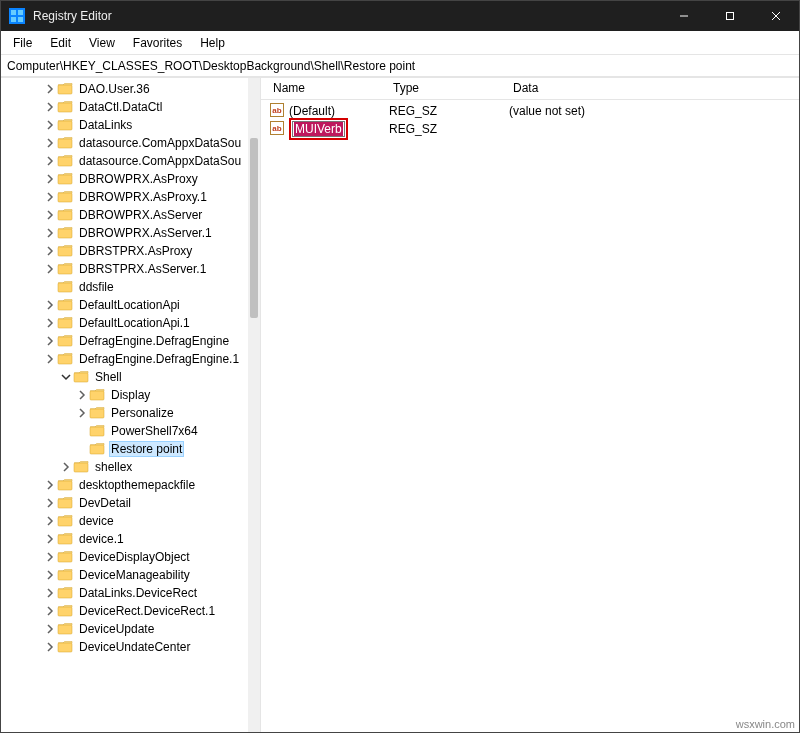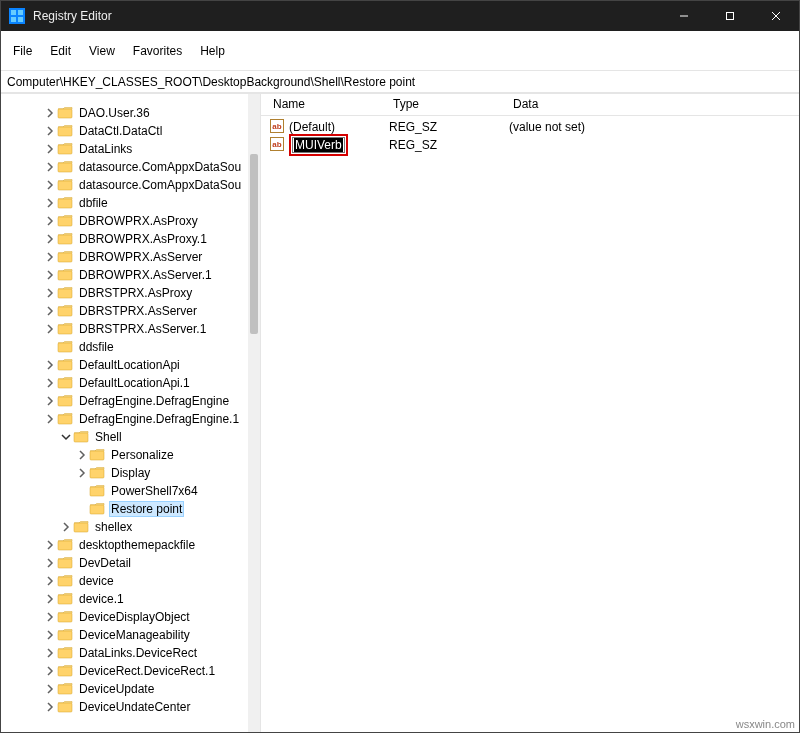--- a/index.html
+++ b/index.html
@@ -4,26 +4,26 @@
 <style>
 * { box-sizing: border-box; margin: 0; padding: 0; font-family: "Segoe UI", Tahoma, sans-serif; font-size: 12px; }
 html, body { width: 800px; height: 733px; overflow: hidden; background: #fff; }
 .window { display: flex; flex-direction: column; width: 800px; height: 733px; border: 1px solid #444; background: #fff; }
 .titlebar { display: flex; align-items: center; height: 30px; background: #1f1f1f; color: #fff; }
 .titlebar .icon { width: 16px; height: 16px; margin: 0 8px; background: #0a84ff; display:flex; align-items:center; justify-content:center; }
 .titlebar .icon svg { width:12px; height:12px; }
 .titlebar .title { flex: 1; color: #eee; }
 .win-btns { display: flex; }
 .win-btn { width: 46px; height: 30px; display:flex; align-items:center; justify-content:center; color:#fff; }
-.menubar { display:flex; gap: 2px; padding: 2px 4px; height: 40px; align-items:center; border-bottom: 1px solid #e5e5e5; background:#fff; }
+.menubar { display:flex; gap: 2px; padding: 2px 4px; height: 24px; align-items:center; border-bottom: 1px solid #e5e5e5; background:#fff; }
 .menu-item { padding: 2px 8px; color:#000; }
 .addr-bar { height: 22px; display:flex; align-items:center; padding: 0 6px; border-bottom:1px solid #e5e5e5; background:#fff; color:#000; font-size:12px; white-space:nowrap; overflow:hidden; }
 .content { flex:1; display:flex; overflow:hidden; border-top:1px solid #e5e5e5; }
 .tree-pane { width: 260px; border-right:1px solid #e5e5e5; overflow:hidden; position:relative; background:#fff; }
-.tree-scroll { position:absolute; top:0; bottom:0; left:0; right:8px; overflow:hidden; padding-top:10px; }
+.tree-scroll { position:absolute; top:0; bottom:0; left:0; right:8px; overflow:hidden; padding-top:2px; }
 .tree-scrollbar { position:absolute; right:0; top:0; bottom:0; width:12px; background:#f0f0f0; }
 .tree-thumb { position:absolute; left:2px; right:2px; top:60px; height:180px; background:#c0c0c0; border-radius:2px; }
 .tree-row { display:flex; align-items:center; height:18px; white-space:nowrap; cursor:default; }
 .tree-row.selected .node-label { background:#cde8ff; border:1px solid #99d1ff; padding:0 1px; }
 .node-label { padding: 0 2px; }
 .expander { width:14px; display:flex; justify-content:center; color:#555; font-size:10px; }
 .spacer { display:inline-block; }
 .folder-ic { width:16px; height:14px; margin-right:4px; }
 .folder-ic svg { width:16px; height:14px; display:block; }
 .list-pane { flex:1; overflow:hidden; background:#fff; position:relative; }
@@ -35,21 +35,21 @@
 .list-body { padding-top:2px; }
 .list-row { display:flex; align-items:center; height:18px; }
 .val-ic { width:16px; height:16px; margin:0 4px 0 8px; display:flex; justify-content:center; }
 .val-ic .box { width:14px; height:14px; border:1px solid #b08030; background:#fff; display:flex; align-items:center; justify-content:center; color:#c04020; font-size:8px; font-weight:bold; }
 .cell { overflow:hidden; text-overflow:ellipsis; white-space:nowrap; }
 .cell.name { width:92px; }
 .cell.type { width:120px; padding-left:8px; }
 .cell.data { flex:1; padding-left:8px; }
 .editing-wrap { border:2px solid #d40000; padding:1px; display:inline-flex; align-items:center; }
 .edit-box { background:#fff; border:1px solid #777; padding:0 1px; display:inline-block; }
-.edit-sel { background:#000000; color:#fff; padding:0 1px; }
+.edit-sel { background:#be185d; color:#fff; padding:0 1px; }
 .watermark { position:absolute; right:4px; bottom:2px; font-size:11px; color:#888; }
 </style>
 </head>
 <body>
 
 <div class="window">
 
   <div class="titlebar">
     <div class="icon">
       <svg viewBox="0 0 12 12">
@@ -174,35 +174,20 @@
               <svg width="10" height="10" viewBox="0 0 10 10">
                 <path d="M3 1 L7 5 L3 9" fill="none" stroke="#606060" stroke-width="1.5"></path>
               </svg>
             </span>
             <span class="folder-ic">
               <svg viewBox="0 0 16 14">
                 <path d="M1 3 L6 3 L7.5 1.5 L15 1.5 L15 3 L1 3 Z" fill="#ffe9a8" stroke="#d4a026" stroke-width="0.5"></path>
                 <rect x="1" y="3" width="14" height="9" rx="1" fill="#ffd36b" stroke="#d4a026" stroke-width="0.5"></rect>
               </svg>
             </span>
-            <span class="node-label">dbfile</span>
-          </div>
-          <div class="tree-row">
-            <span class="spacer" style="width:42px"></span>
-            <span class="expander">
-              <svg width="10" height="10" viewBox="0 0 10 10">
-                <path d="M3 1 L7 5 L3 9" fill="none" stroke="#606060" stroke-width="1.5"></path>
-              </svg>
-            </span>
-            <span class="folder-ic">
-              <svg viewBox="0 0 16 14">
-                <path d="M1 3 L6 3 L7.5 1.5 L15 1.5 L15 3 L1 3 Z" fill="#ffe9a8" stroke="#d4a026" stroke-width="0.5"></path>
-                <rect x="1" y="3" width="14" height="9" rx="1" fill="#ffd36b" stroke="#d4a026" stroke-width="0.5"></rect>
-              </svg>
-            </span>
             <span class="node-label">DBROWPRX.AsProxy</span>
           </div>
           <div class="tree-row">
             <span class="spacer" style="width:42px"></span>
             <span class="expander">
               <svg width="10" height="10" viewBox="0 0 10 10">
                 <path d="M3 1 L7 5 L3 9" fill="none" stroke="#606060" stroke-width="1.5"></path>
               </svg>
             </span>
             <span class="folder-ic">
@@ -264,35 +249,20 @@
               <svg width="10" height="10" viewBox="0 0 10 10">
                 <path d="M3 1 L7 5 L3 9" fill="none" stroke="#606060" stroke-width="1.5"></path>
               </svg>
             </span>
             <span class="folder-ic">
               <svg viewBox="0 0 16 14">
                 <path d="M1 3 L6 3 L7.5 1.5 L15 1.5 L15 3 L1 3 Z" fill="#ffe9a8" stroke="#d4a026" stroke-width="0.5"></path>
                 <rect x="1" y="3" width="14" height="9" rx="1" fill="#ffd36b" stroke="#d4a026" stroke-width="0.5"></rect>
               </svg>
             </span>
-            <span class="node-label">DBRSTPRX.AsServer</span>
-          </div>
-          <div class="tree-row">
-            <span class="spacer" style="width:42px"></span>
-            <span class="expander">
-              <svg width="10" height="10" viewBox="0 0 10 10">
-                <path d="M3 1 L7 5 L3 9" fill="none" stroke="#606060" stroke-width="1.5"></path>
-              </svg>
-            </span>
-            <span class="folder-ic">
-              <svg viewBox="0 0 16 14">
-                <path d="M1 3 L6 3 L7.5 1.5 L15 1.5 L15 3 L1 3 Z" fill="#ffe9a8" stroke="#d4a026" stroke-width="0.5"></path>
-                <rect x="1" y="3" width="14" height="9" rx="1" fill="#ffd36b" stroke="#d4a026" stroke-width="0.5"></rect>
-              </svg>
-            </span>
             <span class="node-label">DBRSTPRX.AsServer.1</span>
           </div>
           <div class="tree-row">
             <span class="spacer" style="width:42px"></span>
             <span class="expander"></span>
             <span class="folder-ic">
               <svg viewBox="0 0 16 14">
                 <path d="M1 3 L6 3 L7.5 1.5 L15 1.5 L15 3 L1 3 Z" fill="#ffe9a8" stroke="#d4a026" stroke-width="0.5"></path>
                 <rect x="1" y="3" width="14" height="9" rx="1" fill="#ffd36b" stroke="#d4a026" stroke-width="0.5"></rect>
               </svg>
@@ -380,36 +350,36 @@
               <svg width="10" height="10" viewBox="0 0 10 10">
                 <path d="M3 1 L7 5 L3 9" fill="none" stroke="#606060" stroke-width="1.5"></path>
               </svg>
             </span>
             <span class="folder-ic">
               <svg viewBox="0 0 16 14">
                 <path d="M1 3 L6 3 L7.5 1.5 L15 1.5 L15 3 L1 3 Z" fill="#ffe9a8" stroke="#d4a026" stroke-width="0.5"></path>
                 <rect x="1" y="3" width="14" height="9" rx="1" fill="#ffd36b" stroke="#d4a026" stroke-width="0.5"></rect>
               </svg>
             </span>
+            <span class="node-label">Display</span>
+          </div>
+          <div class="tree-row">
+            <span class="spacer" style="width:74px"></span>
+            <span class="expander">
+              <svg width="10" height="10" viewBox="0 0 10 10">
+                <path d="M3 1 L7 5 L3 9" fill="none" stroke="#606060" stroke-width="1.5"></path>
+              </svg>
+            </span>
+            <span class="folder-ic">
+              <svg viewBox="0 0 16 14">
+                <path d="M1 3 L6 3 L7.5 1.5 L15 1.5 L15 3 L1 3 Z" fill="#ffe9a8" stroke="#d4a026" stroke-width="0.5"></path>
+                <rect x="1" y="3" width="14" height="9" rx="1" fill="#ffd36b" stroke="#d4a026" stroke-width="0.5"></rect>
+              </svg>
+            </span>
             <span class="node-label">Personalize</span>
-          </div>
-          <div class="tree-row">
-            <span class="spacer" style="width:74px"></span>
-            <span class="expander">
-              <svg width="10" height="10" viewBox="0 0 10 10">
-                <path d="M3 1 L7 5 L3 9" fill="none" stroke="#606060" stroke-width="1.5"></path>
-              </svg>
-            </span>
-            <span class="folder-ic">
-              <svg viewBox="0 0 16 14">
-                <path d="M1 3 L6 3 L7.5 1.5 L15 1.5 L15 3 L1 3 Z" fill="#ffe9a8" stroke="#d4a026" stroke-width="0.5"></path>
-                <rect x="1" y="3" width="14" height="9" rx="1" fill="#ffd36b" stroke="#d4a026" stroke-width="0.5"></rect>
-              </svg>
-            </span>
-            <span class="node-label">Display</span>
           </div>
           <div class="tree-row">
             <span class="spacer" style="width:74px"></span>
             <span class="expander"></span>
             <span class="folder-ic">
               <svg viewBox="0 0 16 14">
                 <path d="M1 3 L6 3 L7.5 1.5 L15 1.5 L15 3 L1 3 Z" fill="#ffe9a8" stroke="#d4a026" stroke-width="0.5"></path>
                 <rect x="1" y="3" width="14" height="9" rx="1" fill="#ffd36b" stroke="#d4a026" stroke-width="0.5"></rect>
               </svg>
             </span>

